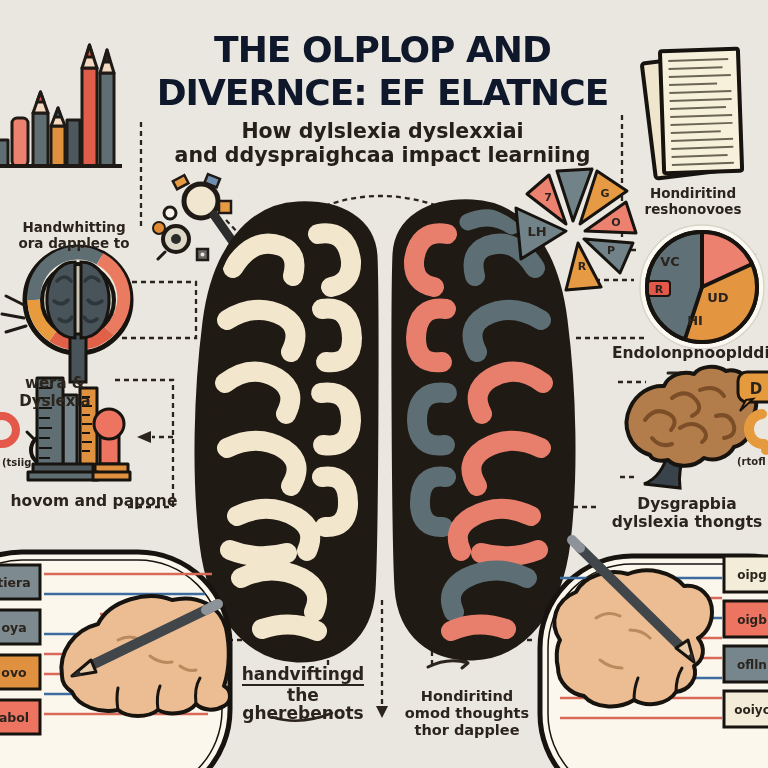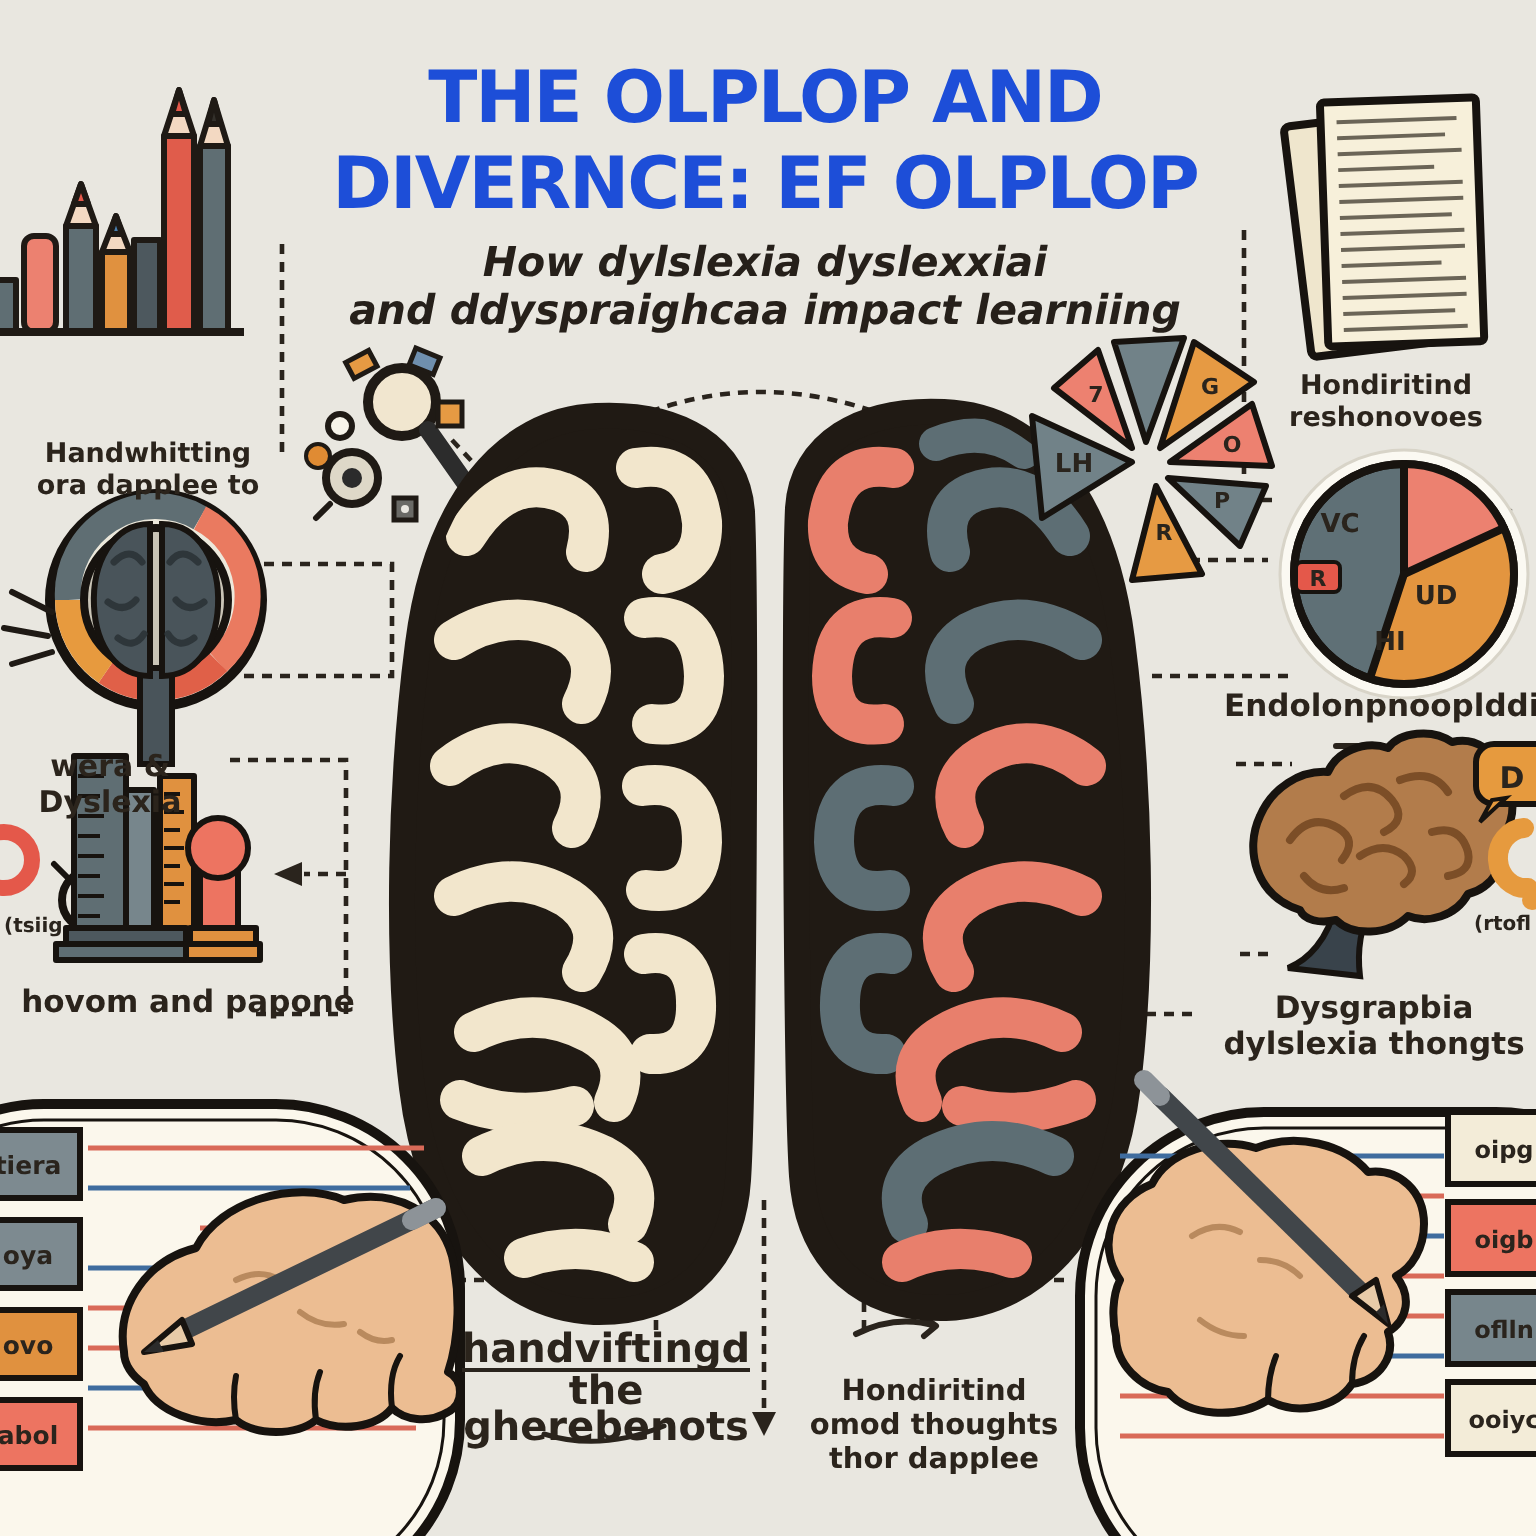--- a/index.html
+++ b/index.html
@@ -2,30 +2,30 @@
 <html><head>
 <meta charset="utf-8">
 <style>
   html,body{margin:0;padding:0;background:#cfcdc6;}
   .canvas{position:relative;width:768px;height:768px;overflow:hidden;
     background:#e9e7e0;font-family:"DejaVu Sans",sans-serif;color:#2a241d;}
   svg{position:absolute;left:0;top:0;}
   svg text{font-family:"DejaVu Sans",sans-serif;font-weight:700;fill:#2a241d;}
   .abs{position:absolute;}
   .title-block{left:130px;top:28px;width:505px;text-align:center;}
-  .title-line{font-size:36px;line-height:43px;font-weight:700;letter-spacing:-1px;color:#1d4ed8;}
-  .subtitle-line{font-size:20.5px;line-height:24px;font-weight:700;color:#26201a;font-style:italic;}
+  .title-line{font-size:36px;line-height:43px;font-weight:700;letter-spacing:-1px;color:#0f172a;}
+  .subtitle-line{font-size:20.5px;line-height:24px;font-weight:700;color:#26201a;}
   .cap{position:absolute;text-align:center;font-weight:700;color:#2b241c;}
   .cap-bartext{left:6px;top:183px;width:136px;font-size:13.5px;line-height:16px;margin-top:36px;}
   .cap-badge{left:-8px;top:374px;width:126px;font-size:15px;}
   .cap-ruler{left:10px;top:492px;width:168px;font-size:15.5px;line-height:18px;}
   .cap-doc{left:626px;top:185px;width:134px;font-size:13.5px;line-height:16px;}
   .cap-endo{left:612px;top:344px;width:160px;font-size:15.5px;}
   .cap-walnut{left:606px;top:495px;width:162px;font-size:15.5px;line-height:18px;}
-  .cap-bl{left:230px;top:665px;width:146px;font-size:20px;line-height:18px;}
+  .cap-bl{left:230px;top:665px;width:146px;font-size:17px;line-height:18px;}
   .cap-br{left:400px;top:688px;width:134px;font-size:14.5px;line-height:17px;}
   .uline{display:inline-block;border-bottom:2.5px solid #2a241d;padding-bottom:1px;}
 </style>
 </head>
 <body>
 
 <div class="canvas">
 
 <svg width="768" height="768" viewBox="0 0 768 768">
 
@@ -387,21 +387,21 @@
         <text x="752" y="624">oigb</text>
         <text x="752" y="669">oflln</text>
         <text x="752" y="714">ooiyc</text>
       </g>
     </g>
   </g>
 </svg>
 
 <div class="abs title-block">
   <div class="title-line">THE OLPLOP AND</div>
-  <div class="title-line">DIVERNCE: EF OLPLOP</div>
+  <div class="title-line">DIVERNCE: EF ELATNCE</div>
   <div class="subtitle-line" style="margin-top:5px;">How dylslexia dyslexxiai</div>
   <div class="subtitle-line">and ddyspraighcaa impact learniing</div>
 </div>
 
 <div class="cap cap-bartext">
   <div>Handwhitting</div>
   <div>ora dapplee to</div>
 </div>
 
 <div class="cap cap-badge">wera &amp; Dyslexia</div>

